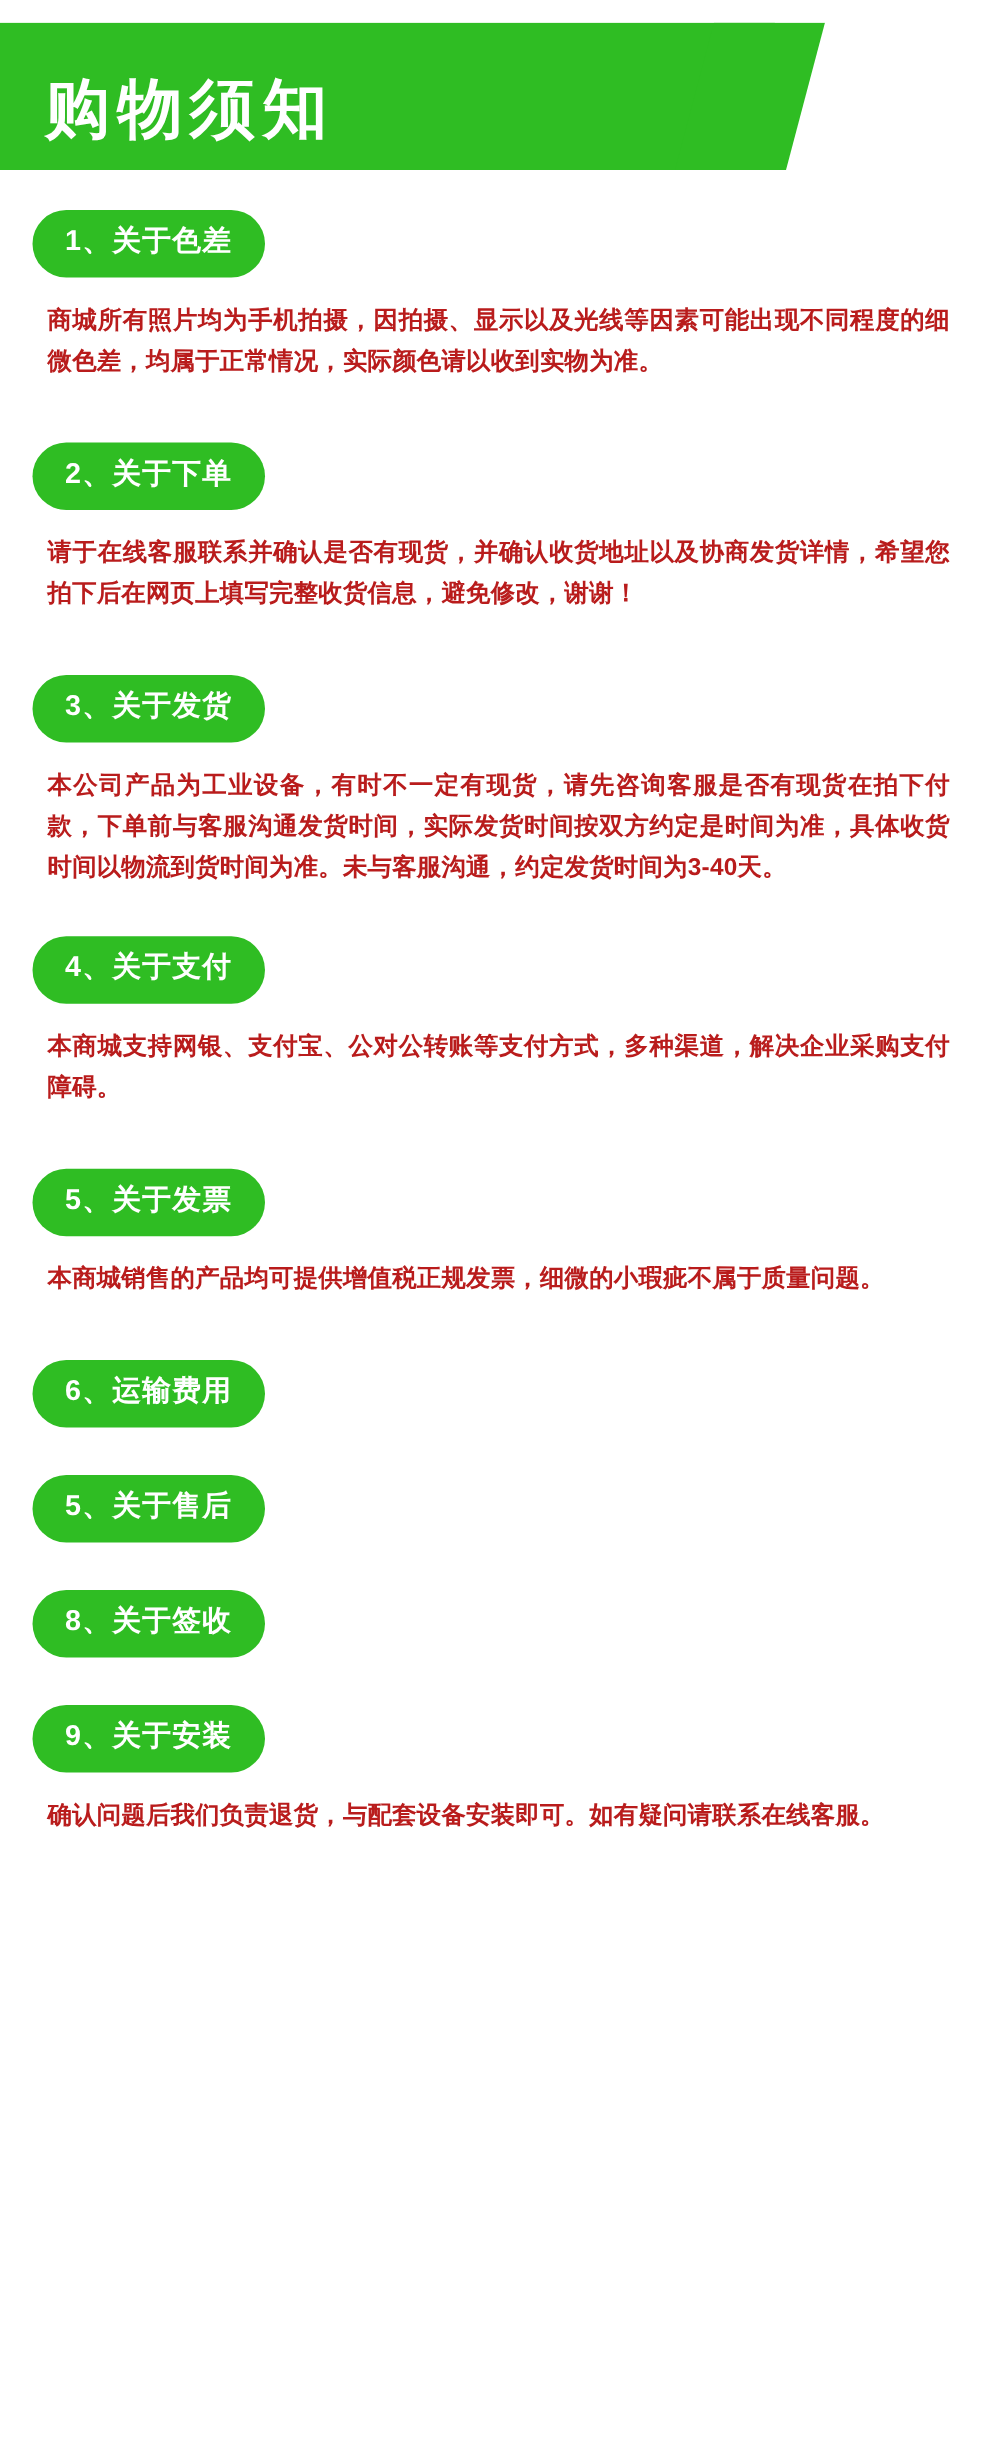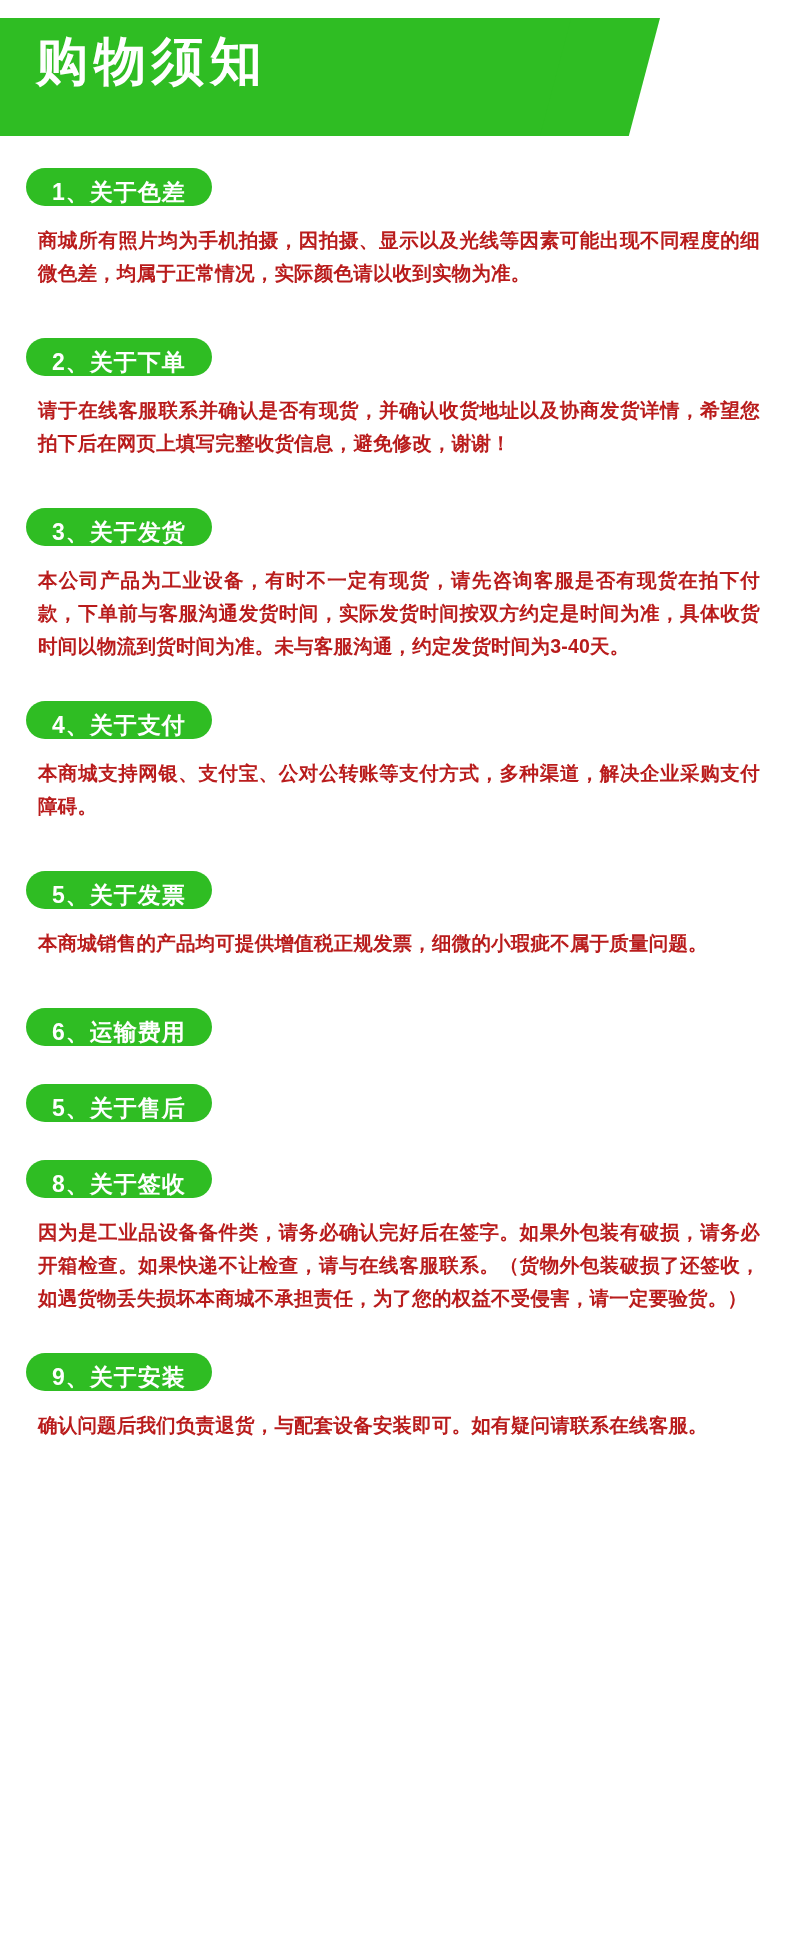--- a/index.html
+++ b/index.html
@@ -42,40 +42,40 @@
     top: 0;
     width: 120px;
     height: 118px;
     background: #2fbd23;
     -webkit-clip-path: polygon(26% 0, 100% 0, 74% 100%, 0 100%);
     clip-path: polygon(26% 0, 100% 0, 74% 100%, 0 100%);
   }
   .banner-title {
     position: absolute;
     left: 36px;
-    top: 12px;
+    top: 39px;
     font-size: 52px;
     font-weight: bold;
     color: #ffffff;
     letter-spacing: 6px;
     line-height: 62px;
   }
 
   
   .section {
     margin: 0 0 12px 0;
   }
   .pill {
     display: inline-block;
     background: #2fbd23;
     color: #ffffff;
     font-size: 23px;
     font-weight: bold;
     letter-spacing: 1px;
-    padding: 13px 26px 2px 26px;
+    padding: 13px 26px 18px 26px;
     border-radius: 28px;
     margin-left: 26px;
     line-height: 1;
   }
   .body-text {
     margin: 18px 30px 0 38px;
     font-size: 19.5px;
     line-height: 33px;
     color: #b91c1c;
     font-weight: bold;
@@ -131,21 +131,20 @@
   </div>
   <div class="gap-sm"></div>
 
   <div class="section">
     <div class="pill">5、关于售后</div>
   </div>
   <div class="gap-sm"></div>
 
   <div class="section">
     <div class="pill">8、关于签收</div>
-    <div class="body-text">因为是工业品设备备件类，请务必确认完好后在签字。如果外包装有破损，请务必开箱检查。如果快递不让检查，请与在线客服联系。（货物外包装破损了还签收，如遇货物丢失损坏本商城不承担责任，为了您的权益不受侵害，请一定要验货。）</div>
   </div>
   <div class="gap-sm"></div>
 
   <div class="section">
     <div class="pill">9、关于安装</div>
     <div class="body-text">确认问题后我们负责退货，与配套设备安装即可。如有疑问请联系在线客服。</div>
   </div>
 
 </div>
 

